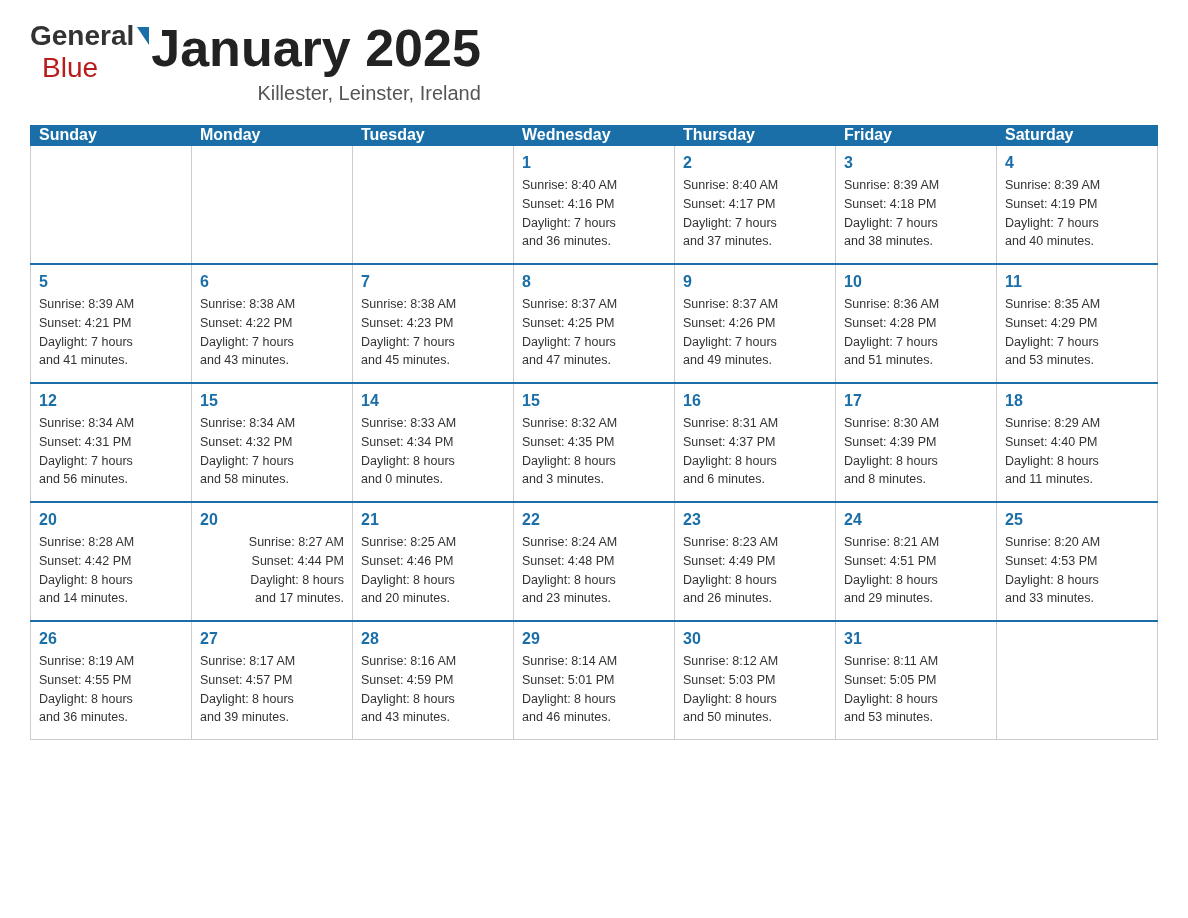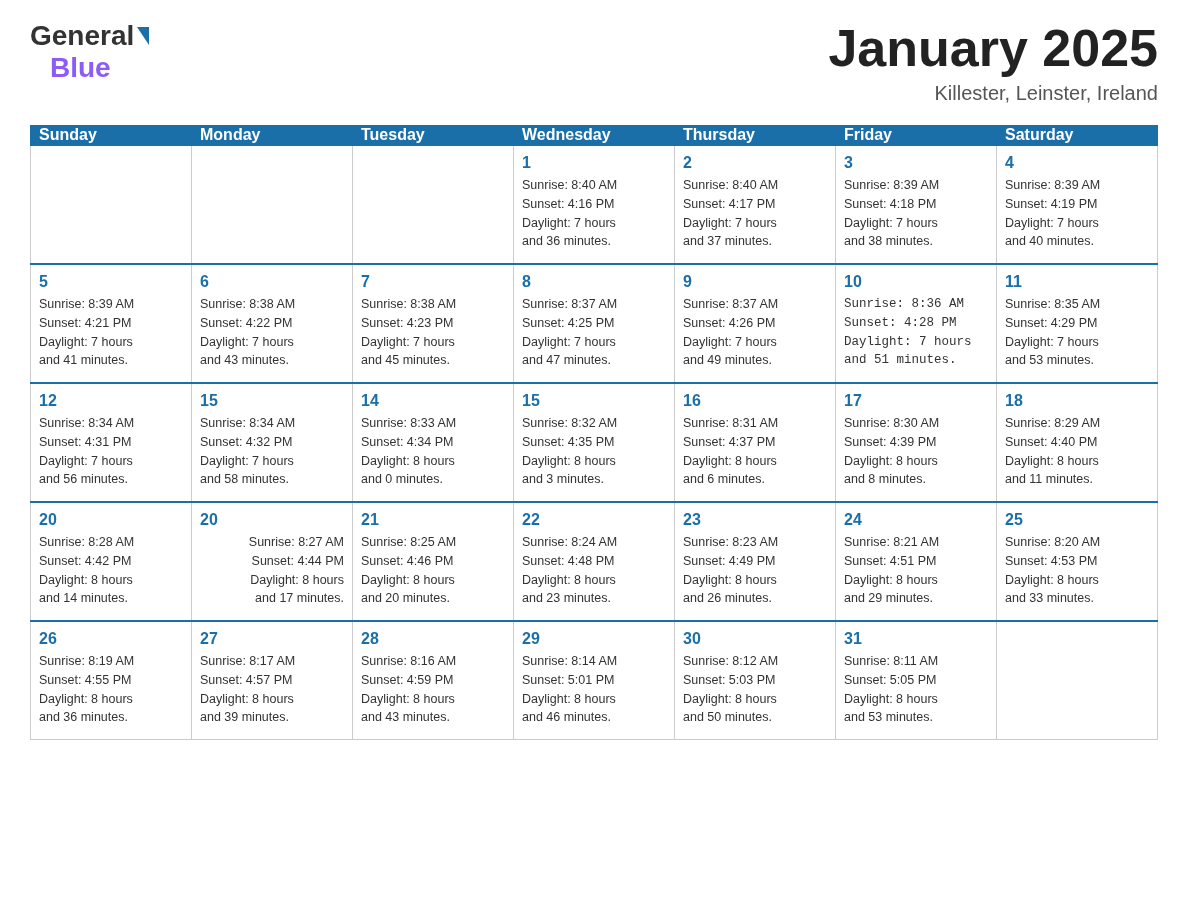--- a/index.html
+++ b/index.html
@@ -5,24 +5,22 @@
     * { box-sizing: border-box; margin: 0; padding: 0; }
     body {
       font-family: Arial, sans-serif;
       background: #fff;
       padding: 20px 30px;
       width: 1188px;
       min-height: 918px;
     }
     .header {
       display: flex;
-      justify-content: space-between;
       align-items: flex-start;
       margin-bottom: 20px;
-      gap: 36px;
     }
     .logo {
       display: flex;
       flex-direction: column;
       align-items: flex-start;
     }
     .logo-top {
       font-size: 28px;
       font-weight: bold;
       color: #333;
@@ -36,24 +34,24 @@
       display: inline-block;
       width: 0;
       height: 0;
       border-left: 12px solid transparent;
       border-right: 0px solid transparent;
       border-top: 18px solid #1a6fa8;
       margin-left: 3px;
       margin-right: 2px;
     }
     .logo-blue {
-      color: #8b5cf6;
+      color: #b91c1c;
       font-size: 28px;
-      font-weight: bold;
-      margin-left: 20px;
+      font-weight: normal;
+      margin-left: 12px;
     }
     .title-area {
       text-align: right;
     }
     .month-title {
       font-size: 52px;
       font-weight: bold;
       color: #222;
       line-height: 1.1;
     }
@@ -195,21 +193,21 @@
         </td>
         <td>
           <span class="day-number">9</span>
           <div class="day-info" style="white-space: pre-line;">Sunrise: 8:37 AM
 Sunset: 4:26 PM
 Daylight: 7 hours
 and 49 minutes.</div>
         </td>
         <td>
           <span class="day-number">10</span>
-          <div class="day-info" style="white-space: pre-line; font-family: Liberation Mono, monospace;">Sunrise: 8:36 AM
+          <div class="day-info" style="white-space: pre-line;">Sunrise: 8:36 AM
 Sunset: 4:28 PM
 Daylight: 7 hours
 and 51 minutes.</div>
         </td>
         <td>
           <span class="day-number">11</span>
           <div class="day-info" style="white-space: pre-line;">Sunrise: 8:35 AM
 Sunset: 4:29 PM
 Daylight: 7 hours
 and 53 minutes.</div>

